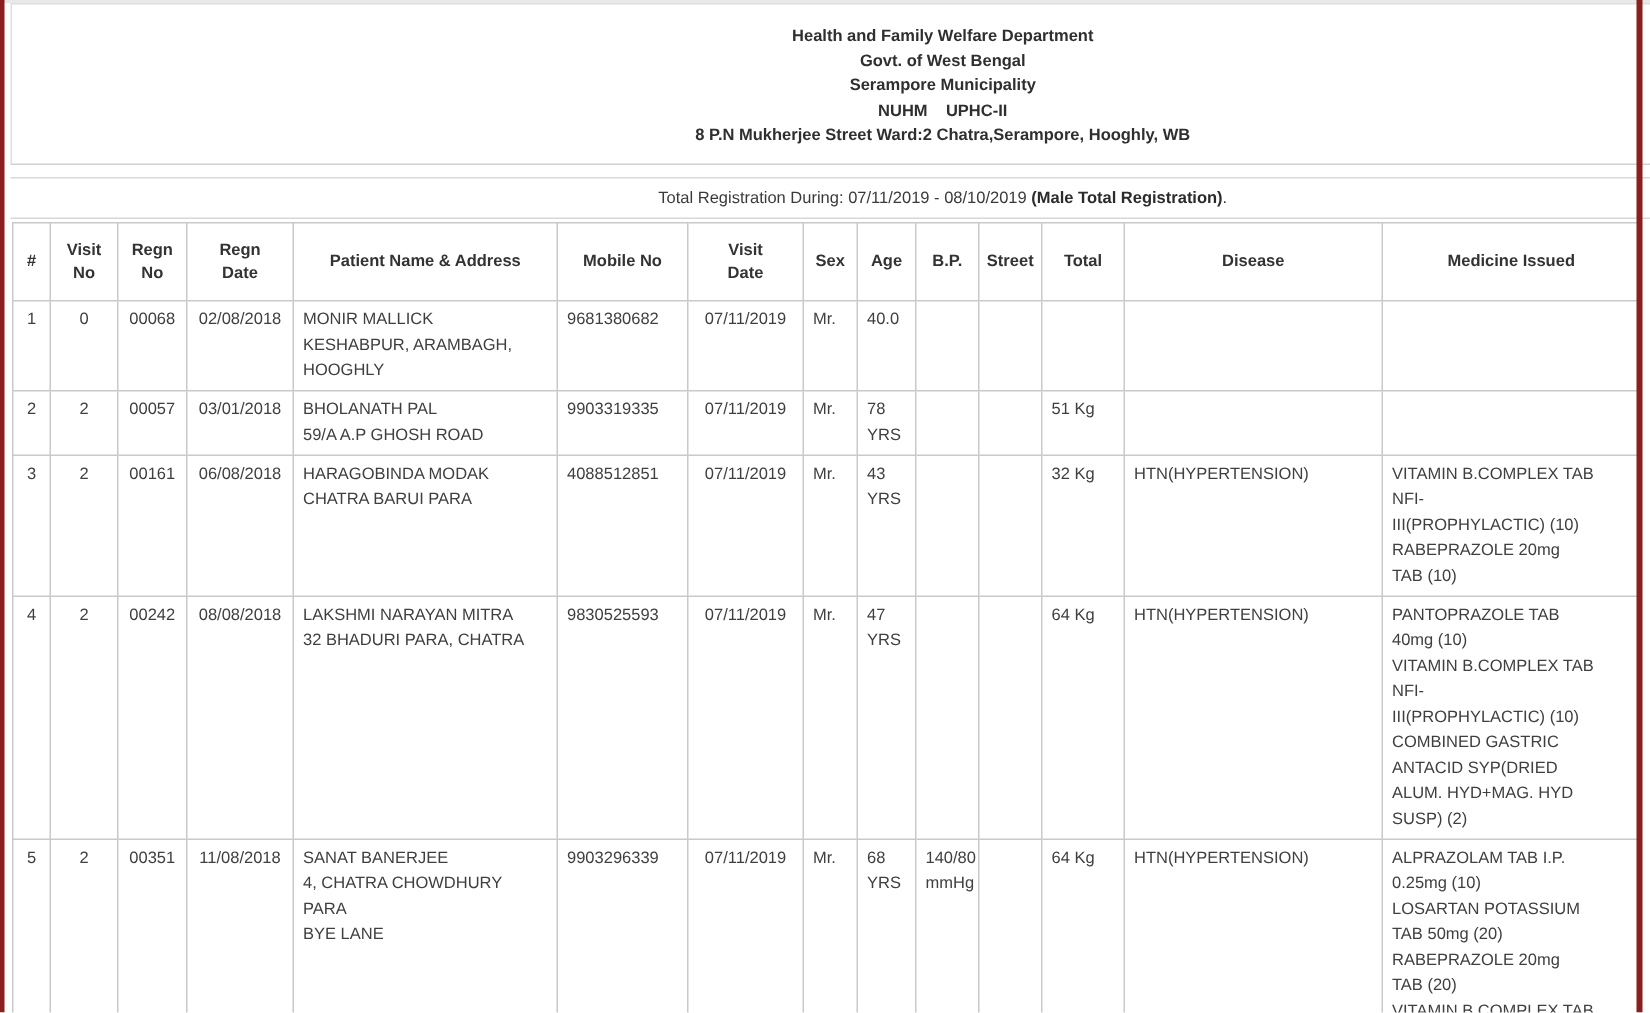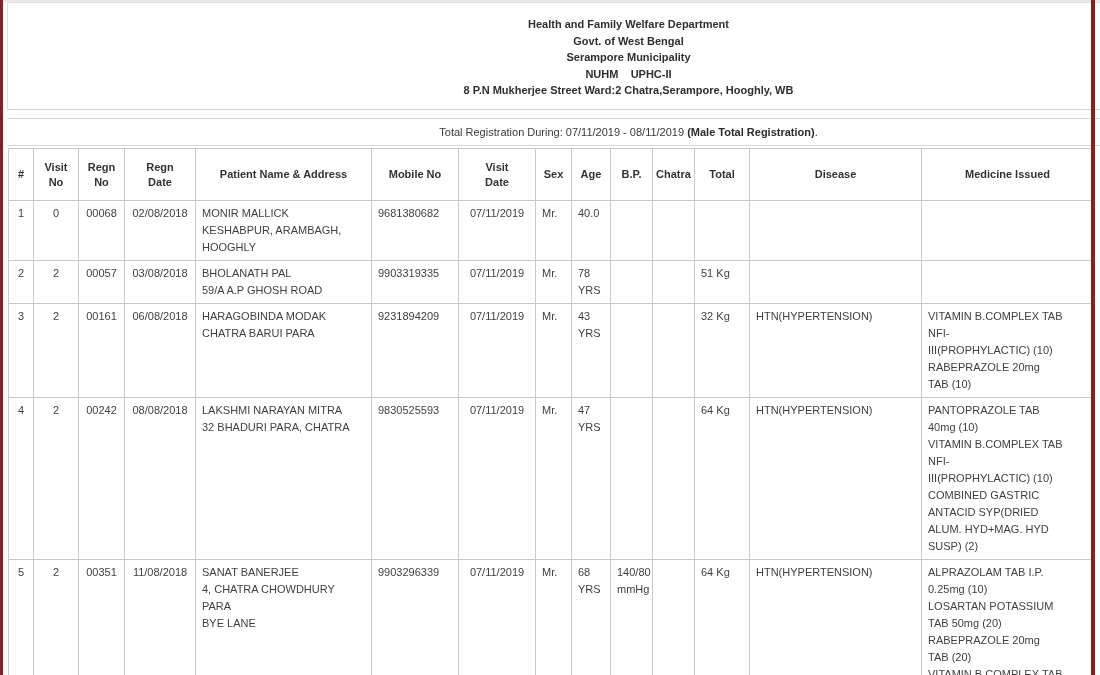--- a/index.html
+++ b/index.html
@@ -93,21 +93,21 @@
 
 <div class="header-box">
   <div class="header-line">Health and Family Welfare Department</div>
   <div class="header-line">Govt. of West Bengal</div>
   <div class="header-line">Serampore Municipality</div>
   <div class="header-line">NUHM&nbsp;&nbsp;&nbsp;&nbsp;UPHC-II</div>
   <div class="header-line">8 P.N Mukherjee Street Ward:2 Chatra,Serampore, Hooghly, WB</div>
 </div>
 
 <div class="summary-bar">
-  <span>Total Registration During: 07/11/2019 - 08/11/2019 </span><b>(Male Total Registration)</b><span>.</span>
+  <span>Total Registration During: 07/11/2019 - 08/10/2019 </span><b>(Male Total Registration)</b><span>.</span>
 </div>
 
 <table class="report">
   <colgroup>
     <col style="width:25px">
       <col style="width:45px">
       <col style="width:46px">
       <col style="width:71px">
     <col style="width:176px">
       <col style="width:87px">
@@ -129,21 +129,21 @@
 No</th>
         <th>Regn
 Date</th>
         <th>Patient Name &amp; Address</th>
         <th>Mobile No</th>
         <th>Visit
 Date</th>
         <th>Sex</th>
         <th>Age</th>
         <th>B.P.</th>
-        <th>Chatra</th>
+        <th>Street</th>
         <th>Total</th>
         <th>Disease</th>
         <th>Medicine Issued</th>
       </tr>
   </thead>
   <tbody>
       <tr>
         <td>1</td>
         <td>0</td>
         <td>00068</td>
@@ -158,42 +158,42 @@
         <td></td>
         <td></td>
         <td></td>
         <td></td>
         <td></td>
       </tr>
       <tr>
         <td>2</td>
         <td>2</td>
         <td>00057</td>
-        <td>03/08/2018</td>
+        <td>03/01/2018</td>
         <td>BHOLANATH PAL
 59/A A.P GHOSH ROAD</td>
         <td>9903319335</td>
         <td>07/11/2019</td>
         <td>Mr.</td>
         <td>78
 YRS</td>
         <td></td>
         <td></td>
         <td>51 Kg</td>
         <td></td>
         <td></td>
       </tr>
       <tr>
         <td>3</td>
         <td>2</td>
         <td>00161</td>
         <td>06/08/2018</td>
         <td>HARAGOBINDA MODAK
 CHATRA BARUI PARA</td>
-        <td>9231894209</td>
+        <td>4088512851</td>
         <td>07/11/2019</td>
         <td>Mr.</td>
         <td>43
 YRS</td>
         <td></td>
         <td></td>
         <td>32 Kg</td>
         <td>HTN(HYPERTENSION)</td>
         <td>VITAMIN B.COMPLEX TAB
 NFI-

